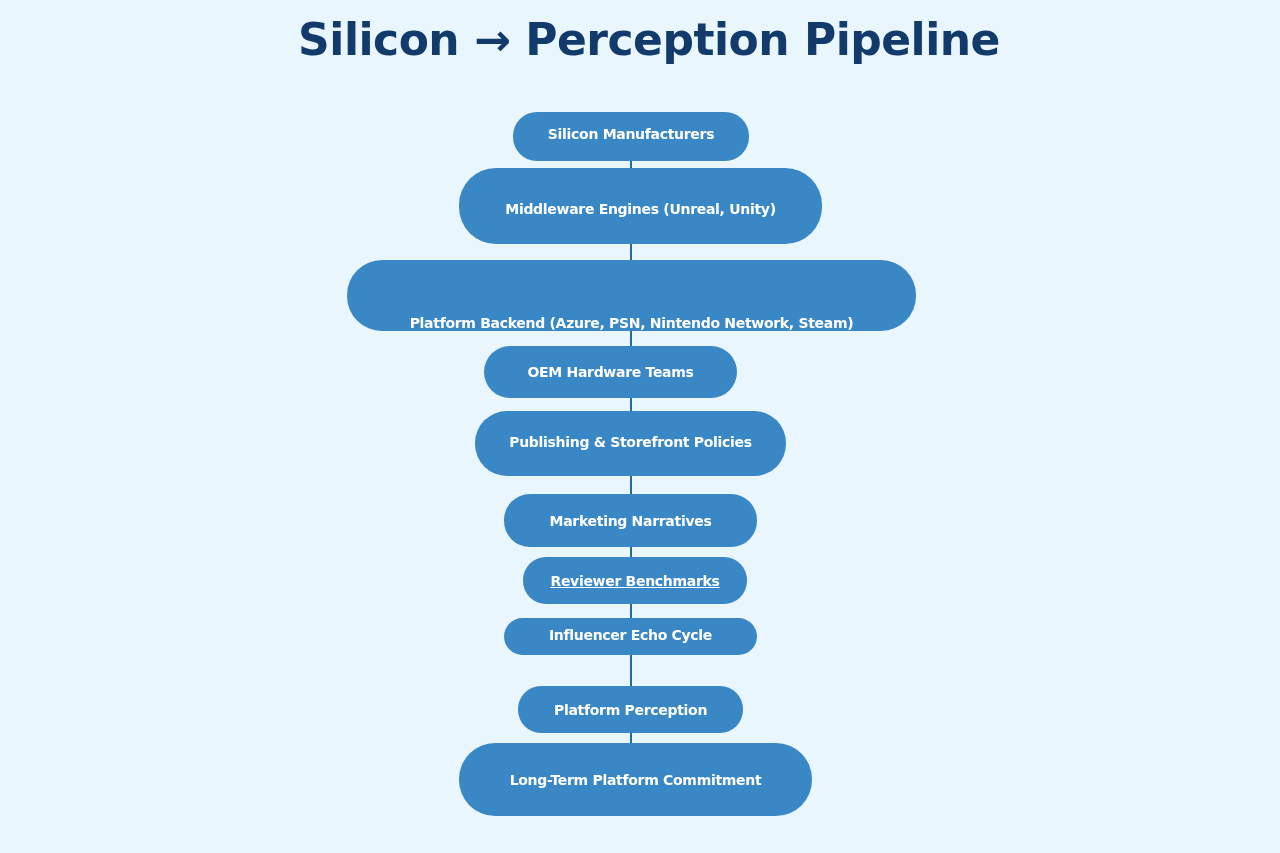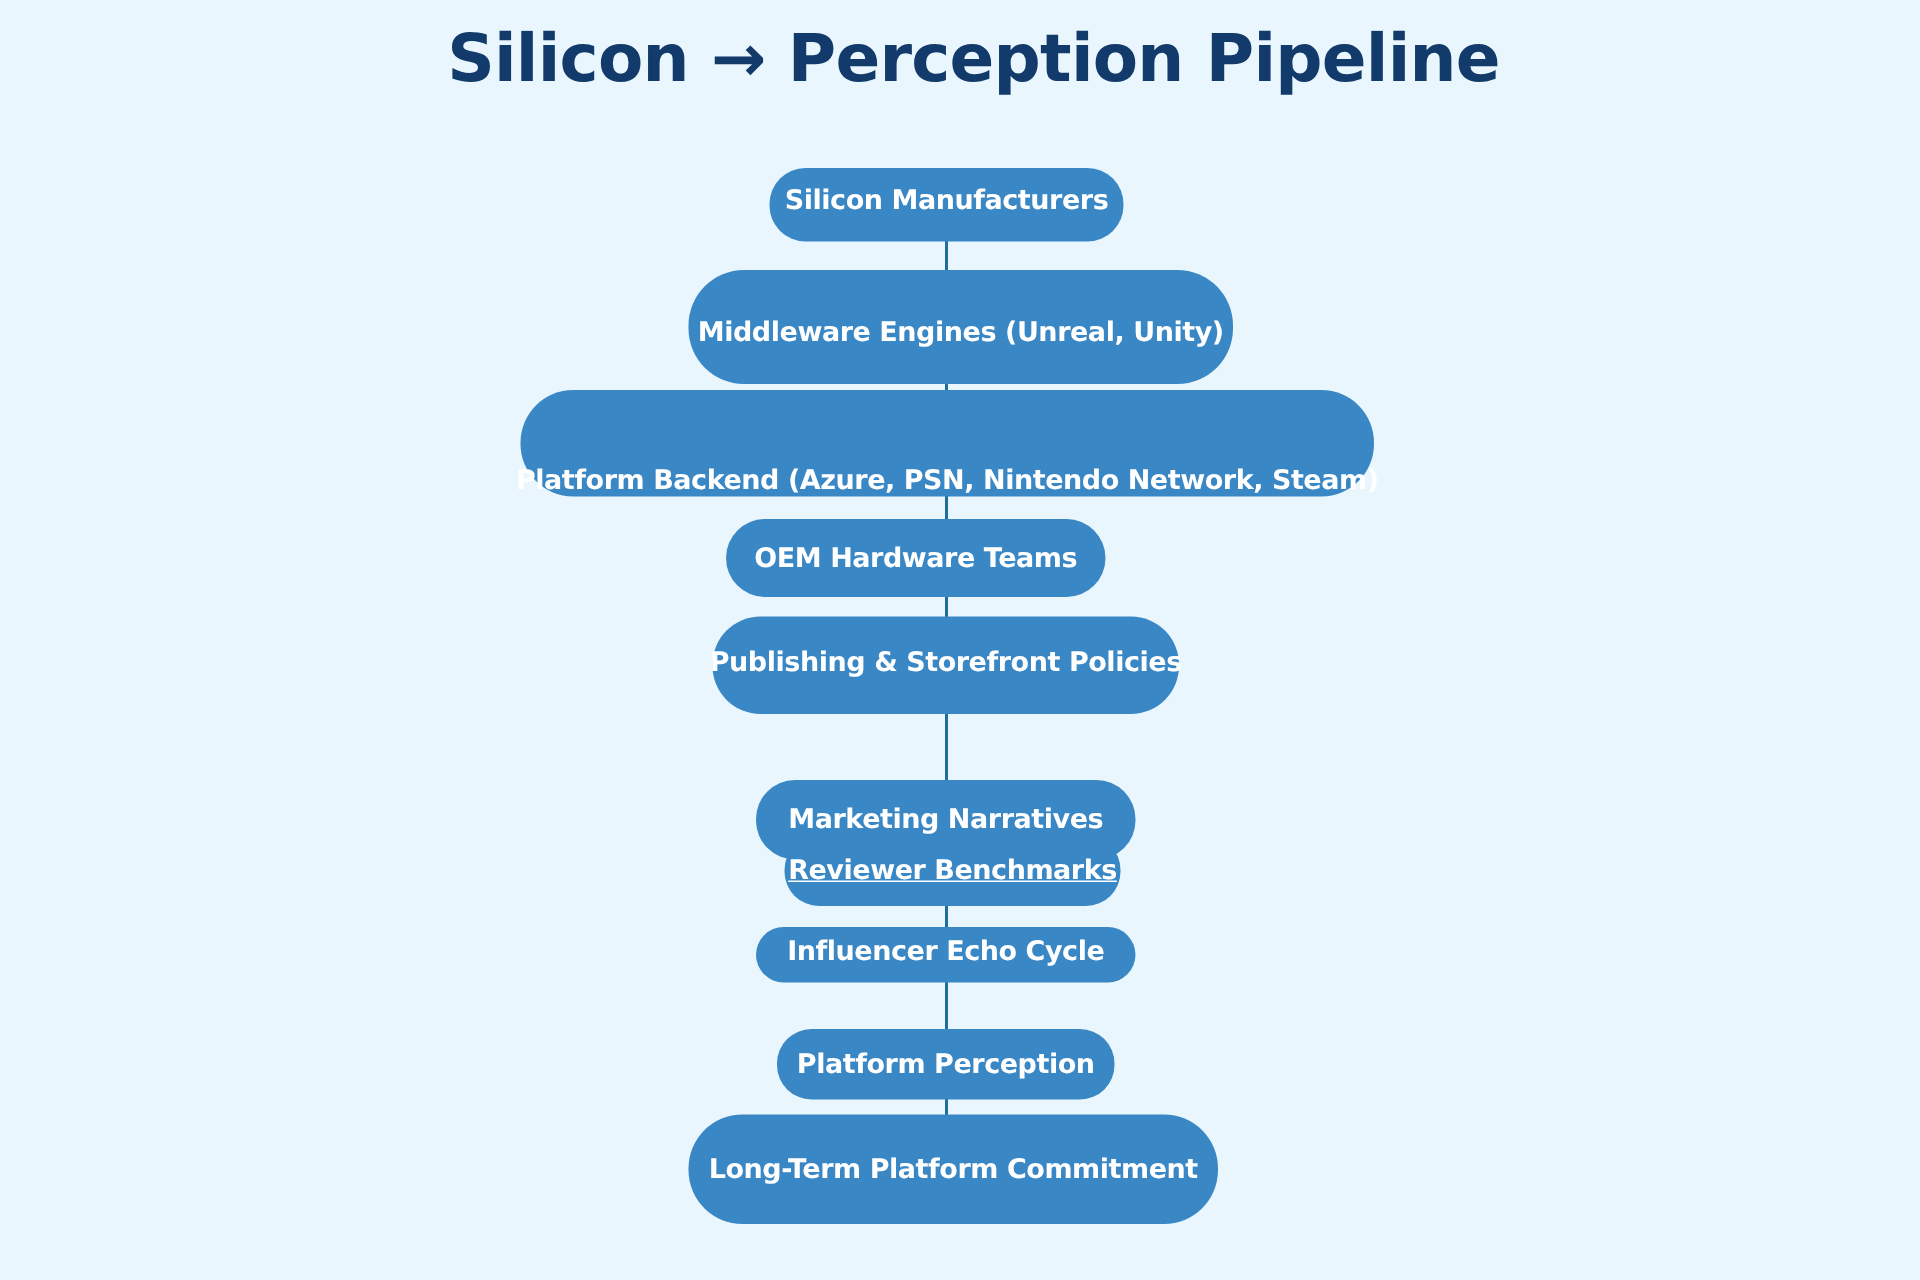--- a/index.html
+++ b/index.html
@@ -32,58 +32,58 @@
       top: 150px;
       width: 2px;
       height: 600px;
       background: #1f6e9e;
     }
     .node {
       position: absolute;
       background: #3a87c5;
       color: #ffffff;
       font-weight: bold;
-      font-size: 18px;
+      font-size: 14px;
       display: flex;
       align-items: center;
       justify-content: center;
       box-sizing: border-box;
       white-space: nowrap;
       letter-spacing: -0.3px;
     }
     .node .lbl { display: block; }
   </style>
 </head>
 <body>
 
 <h1 class="title">Silicon → Perception Pipeline</h1>
 
 <div class="connector"></div>
 
 <div class="node" style="left:513px; top:112px; width:236px; height:49px; border-radius:24px;">
   <span class="lbl" style="margin-top:-6px;">Silicon Manufacturers</span>
 </div>
 
-<div class="node" style="left:459px; top:180px; width:363px; height:76px; border-radius:37px;">
+<div class="node" style="left:459px; top:168px; width:363px; height:76px; border-radius:37px;">
   <span class="lbl" style="margin-top:6px;">Middleware Engines (Unreal, Unity)</span>
 </div>
 
 <div class="node" style="left:347px; top:260px; width:569px; height:71px; border-radius:35px;align-items:flex-end;">
   <span class="lbl" style="margin-top:-12px;">Platform Backend (Azure, PSN, Nintendo Network, Steam)</span>
 </div>
 
 <div class="node" style="left:484px; top:346px; width:253px; height:52px; border-radius:26px;">
   <span class="lbl">OEM Hardware Teams</span>
 </div>
 
 <div class="node" style="left:475px; top:411px; width:311px; height:65px; border-radius:32px;">
   <span class="lbl" style="margin-top:-4px;">Publishing &amp; Storefront Policies</span>
 </div>
 
-<div class="node" style="left:504px; top:520px; width:253px; height:53px; border-radius:26px;">
+<div class="node" style="left:504px; top:494px; width:253px; height:53px; border-radius:26px;">
   <span class="lbl">Marketing Narratives</span>
 </div>
 
 <div class="node" style="left:523px; top:557px; width:224px; height:47px; border-radius:23px;text-decoration:underline;">
   <span class="lbl">Reviewer Benchmarks</span>
 </div>
 
 <div class="node" style="left:504px; top:618px; width:253px; height:37px; border-radius:26px;">
   <span class="lbl" style="margin-top:-4px;">Influencer Echo Cycle</span>
 </div>

